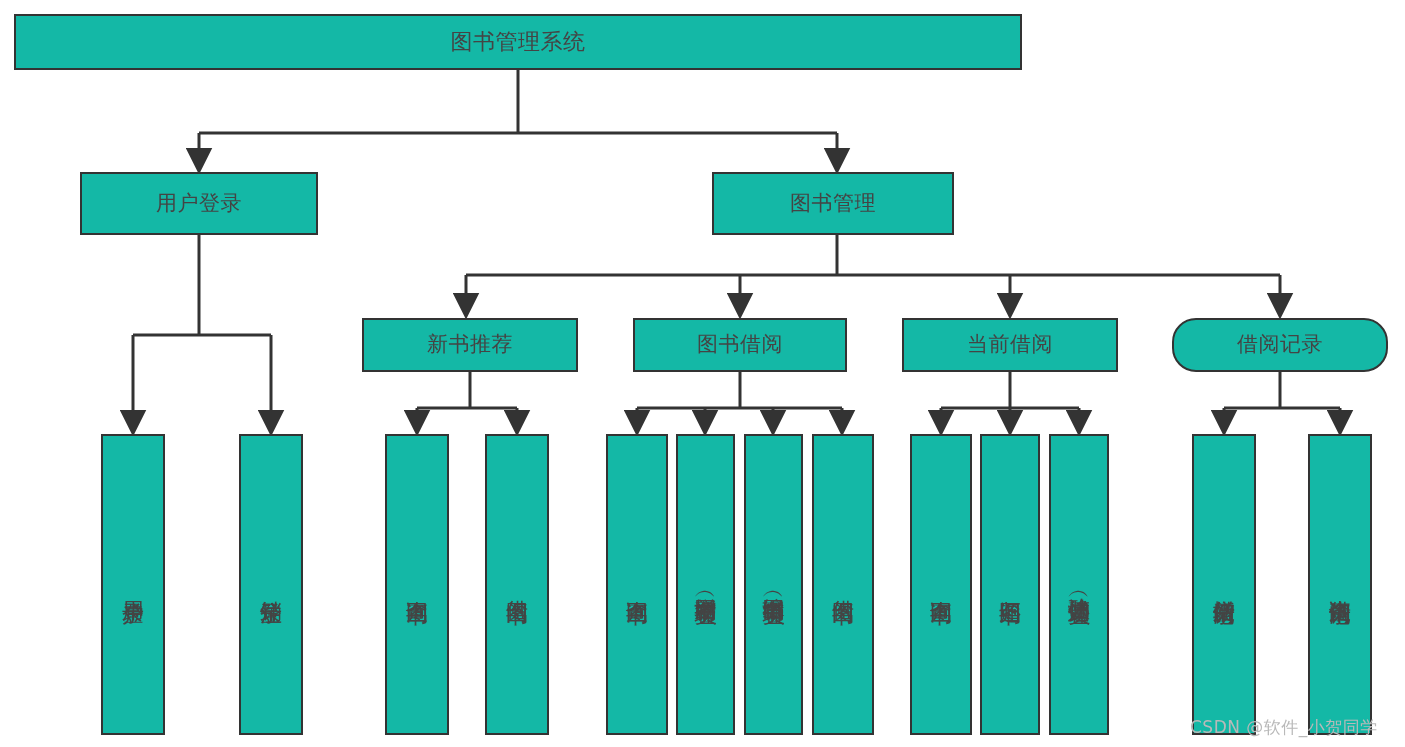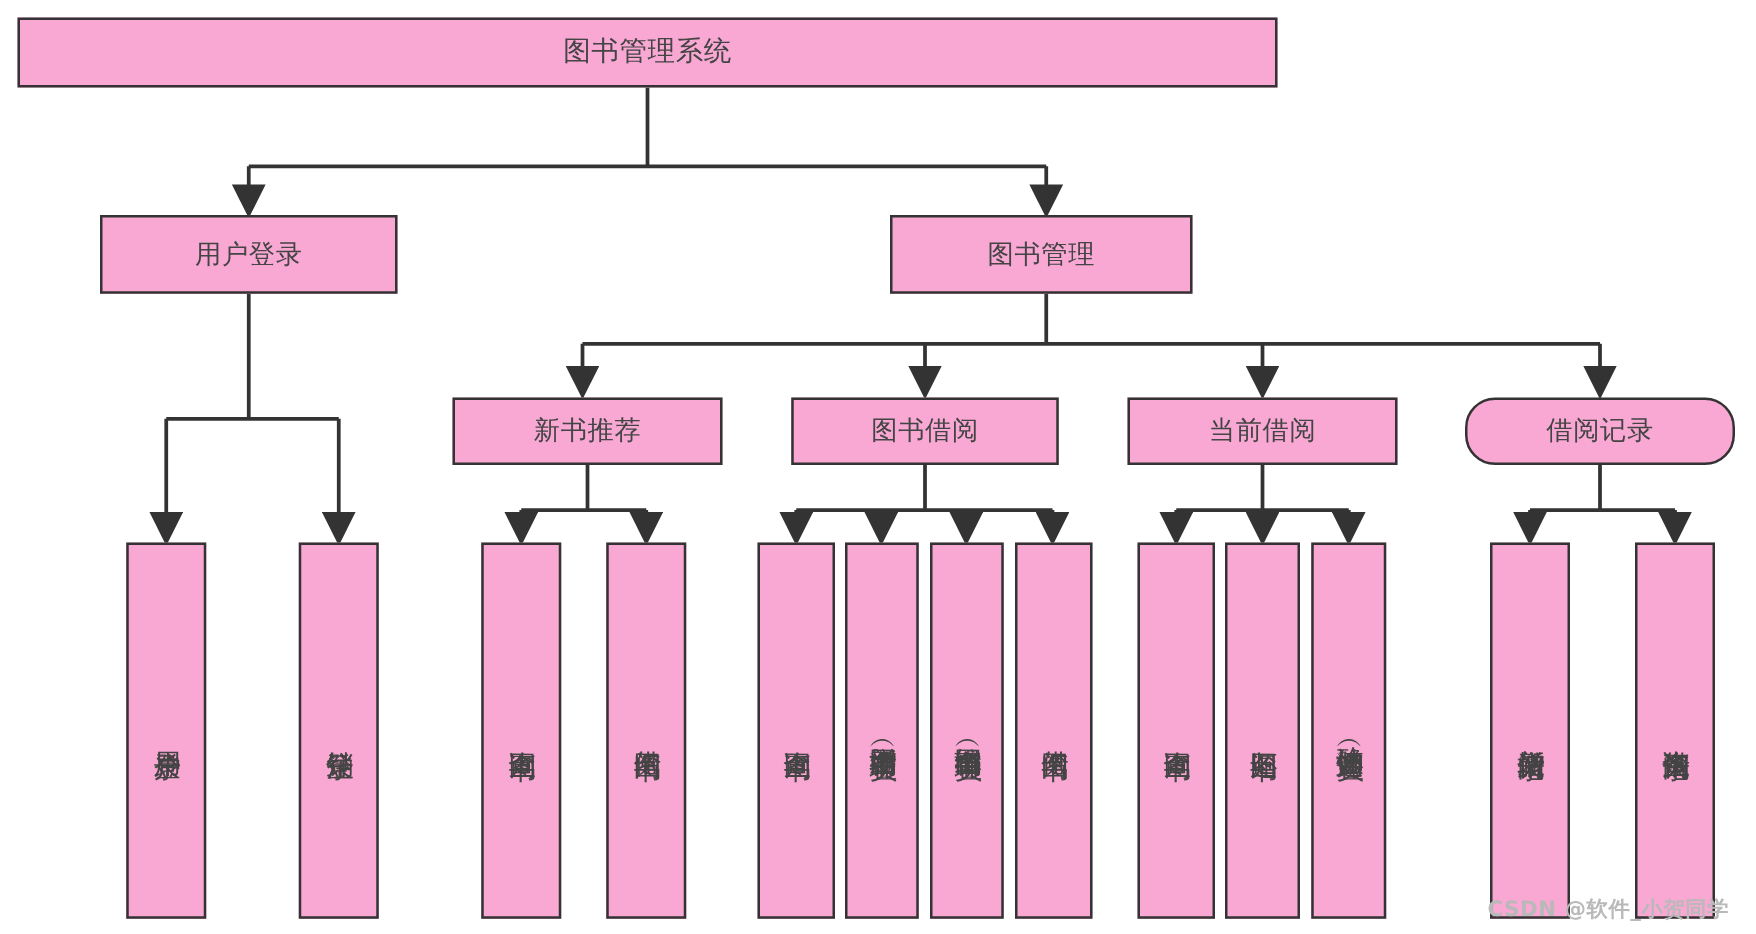--- a/index.html
+++ b/index.html
@@ -19,21 +19,21 @@
     position: absolute;
     left: 0;
     top: 0;
     width: 1405px;
     height: 747px;
     pointer-events: none;
   }
   .node {
     position: absolute;
     box-sizing: border-box;
-    background: #f9a8d4;
+    background: #14b8a6;
     border: 2px solid #333333;
     display: flex;
     align-items: center;
     justify-content: center;
     color: #444444;
     text-align: center;
   }
   .node.horiz {
     font-size: 21px;
     line-height: 1.2;
@@ -57,21 +57,20 @@
     text-orientation: upright;
     white-space: normal;
   }
   .watermark {
     position: absolute;
     font-size: 17px;
     color: #b9b9b9;
     letter-spacing: 0.5px;
     white-space: nowrap;
     font-family: "DejaVu Sans", "Liberation Sans", sans-serif;
-    font-weight: bold;
   }
 </style>
 </head>
 <body>
 
 <div id="canvas">
 
   <svg id="edges" viewBox="0 0 1405 747">
     <defs>
       <marker id="arrow" viewBox="0 0 12 12" refX="10" refY="6" markerWidth="9" markerHeight="9" orient="auto-start-reverse">

